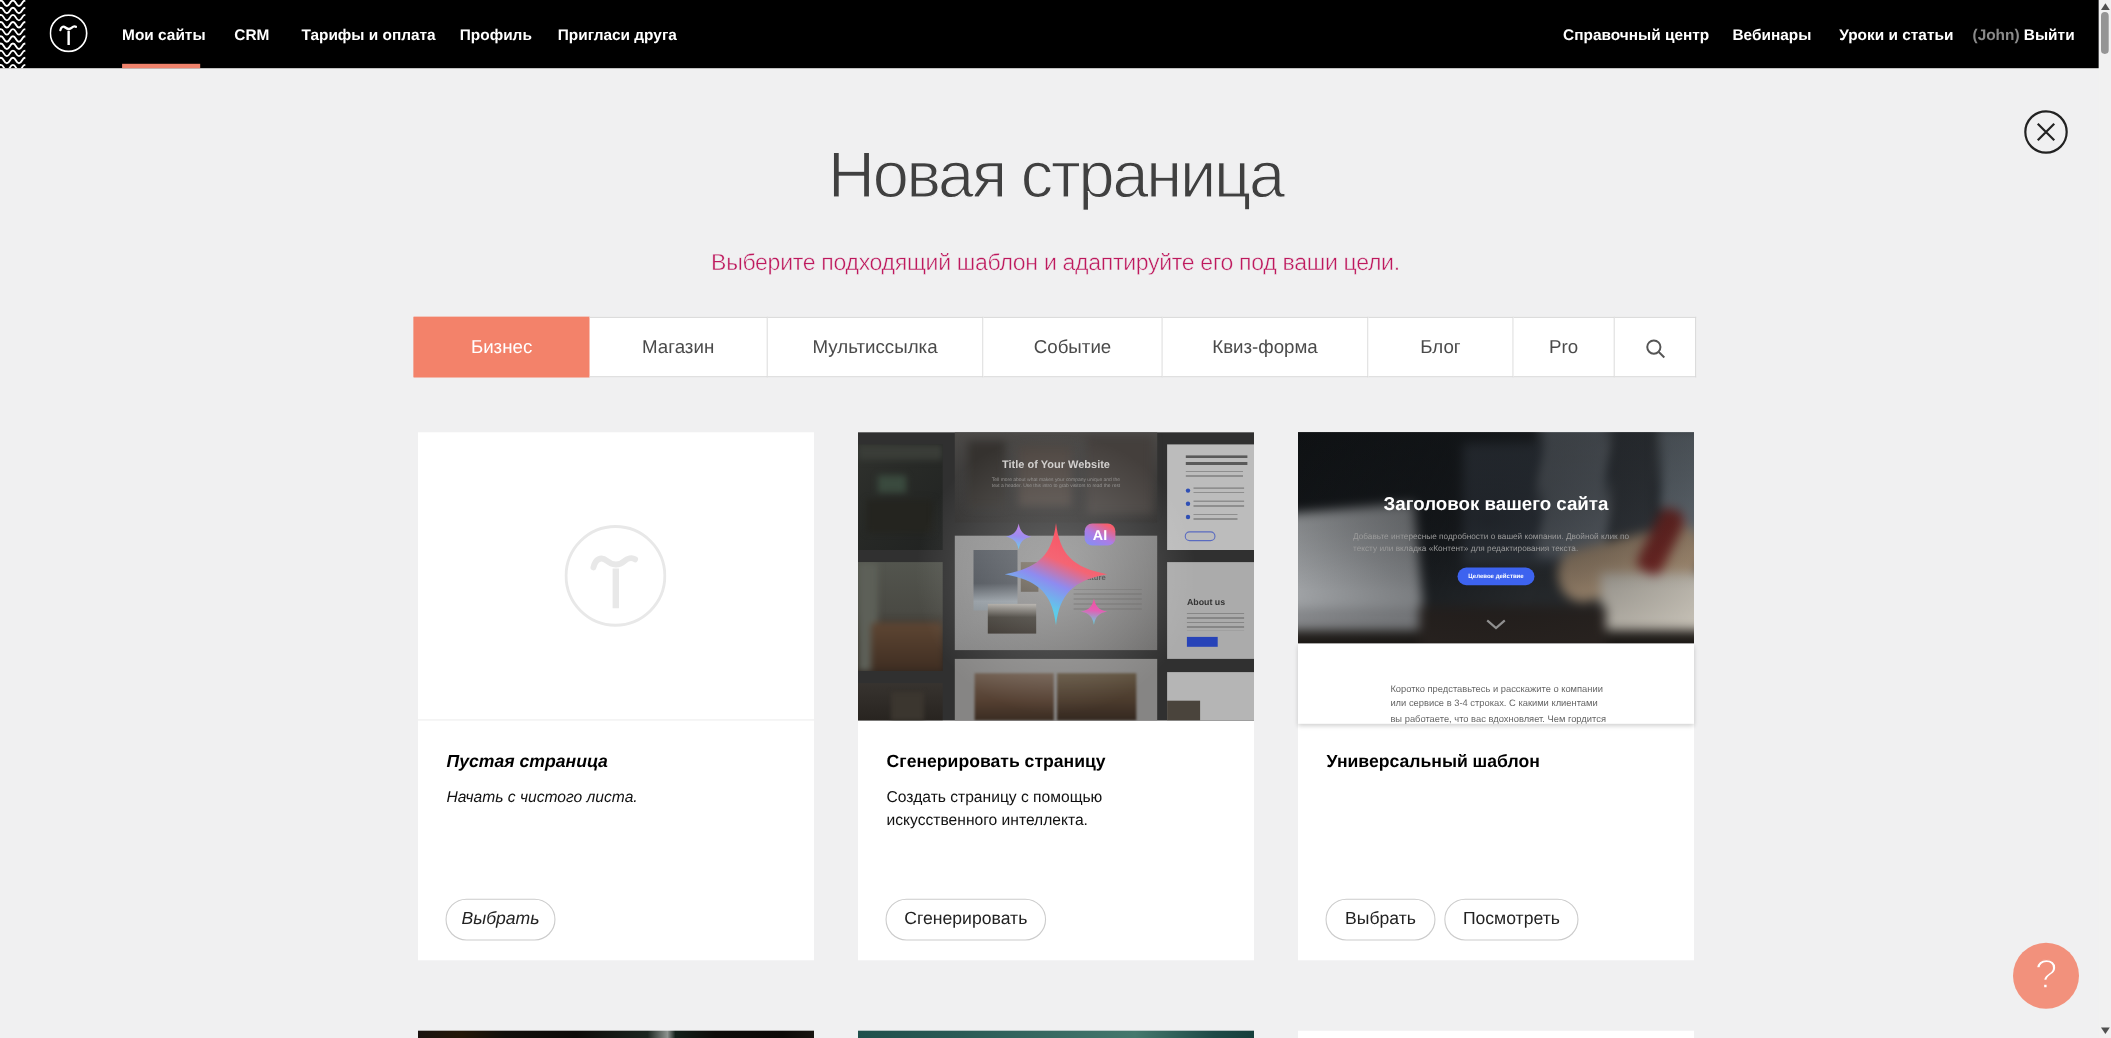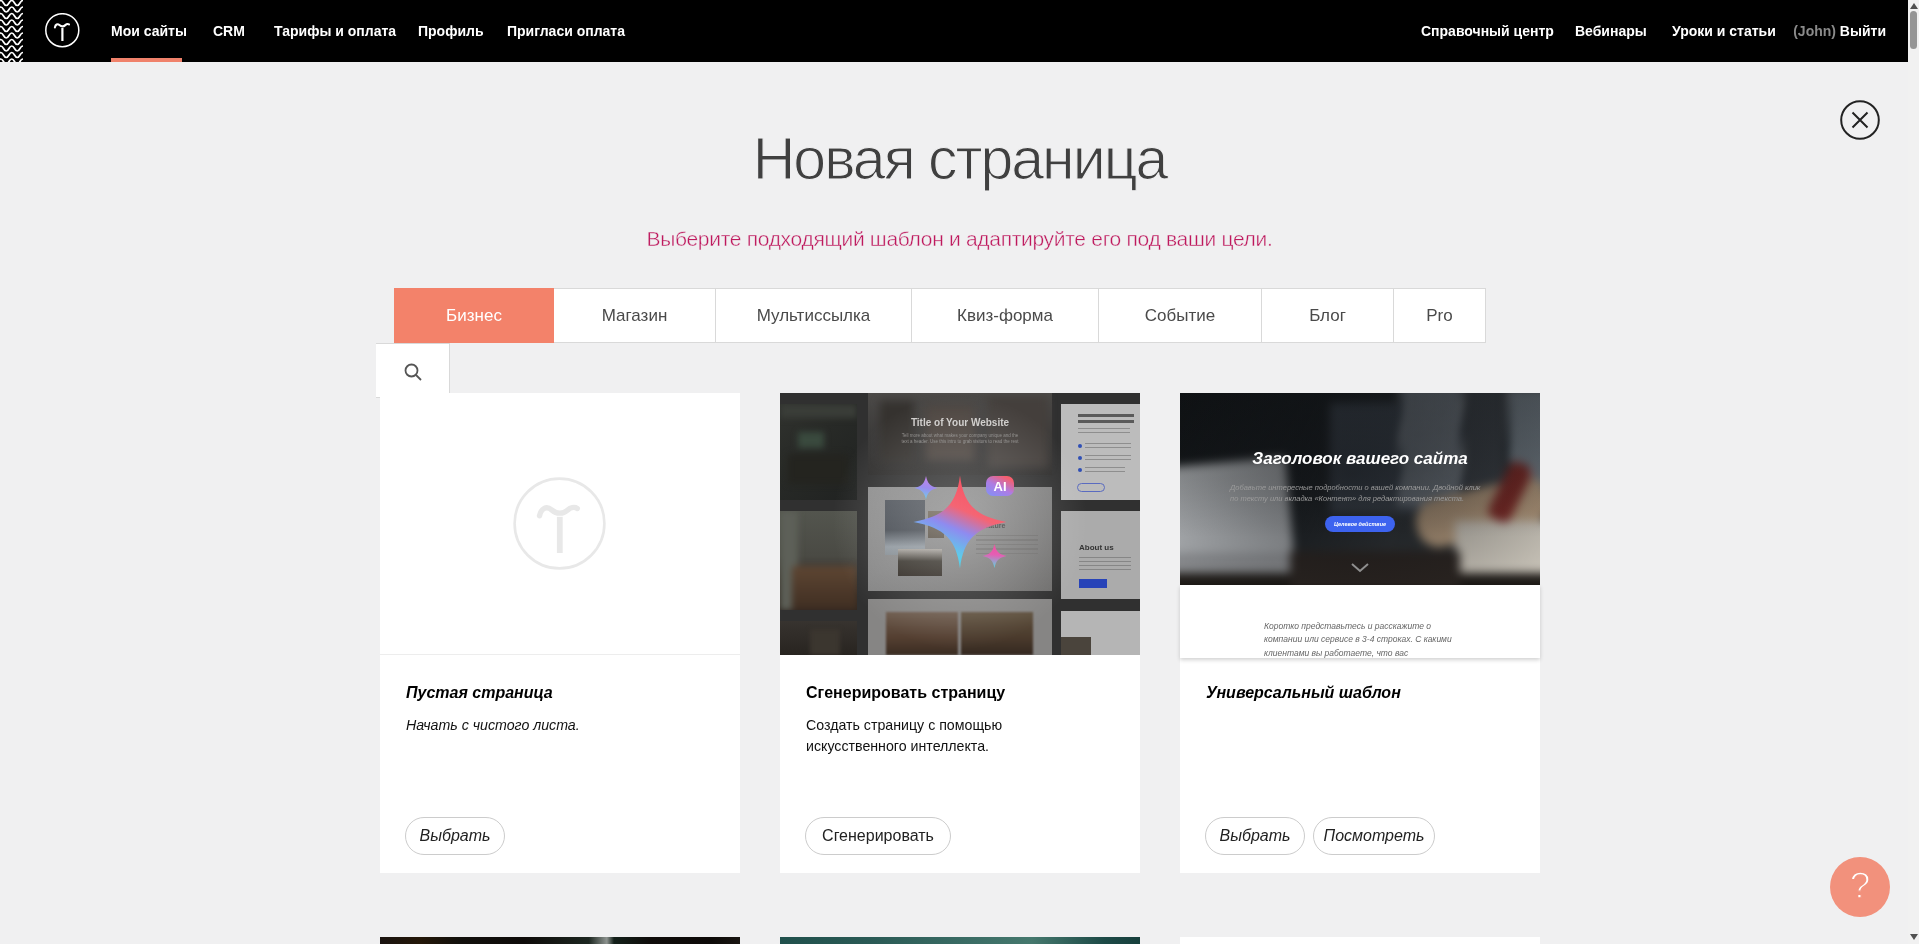--- a/index.html
+++ b/index.html
@@ -8,21 +8,21 @@
 #waves { position:absolute; left:0; top:0; }
 #hlogo { position:absolute; left:45px; top:13px; }
 .nav { position:absolute; top:0; height:62px; line-height:62px; color:#fff; font-weight:bold; font-size:14px; white-space:nowrap; }
 #u1 { position:absolute; left:111px; bottom:0; width:71px; height:4px; background:#f0826b; }
 #closebtn { position:absolute; left:1840px; top:100px; width:40px; height:40px; }
 #title { position:absolute; left:0; top:125px; width:1919px; text-align:center; font-size:59px; color:#404040; letter-spacing:-2px; -webkit-text-stroke:1.1px #f0f0f1; }
 #subtitle { position:absolute; left:0; top:227px; width:1919px; text-align:center; font-size:21px; color:#be185d; letter-spacing:-0.3px; -webkit-text-stroke:0.4px #f0f0f1; }
 #tabs { position:absolute; left:376px; top:288px; width:1166px; height:55px; }
 .tab { float:left; height:55px; line-height:54px; text-align:center; background:#fff; border:1px solid #d9d9d9; border-left:none; color:#4a4a4a; font-size:17px; }
 .tab.first { border-left:1px solid #d9d9d9; }
-.tab.active { background:#f3826a; color:#fff; border-color:#f3826a;margin-left:18px; }
+.tab.active { background:#f3826a; color:#fff; border-color:#f3826a; }
 .card { position:absolute; top:393px; width:360px; height:480px; background:#fff; }
 .cardtitle { position:absolute; left:26px; top:291px; font-size:16px; font-weight:bold; color:#000; }
 .cardtext { position:absolute; left:26px; top:322px; width:305px; font-size:14.2px; color:#111; line-height:21px; }
 .btn { position:absolute; top:424px; height:38px; line-height:36px; border:1px solid #ccc; border-radius:19px; background:#fff; text-align:center; font-size:16px; color:#222; }
 #preview1 { position:absolute; left:0; top:0; width:360px; height:262px; border-bottom:1px solid #ededed; }
 #collage { position:absolute; left:0; top:0; width:360px; height:262px; background:#303030; overflow:hidden; }
 .ctile { position:absolute; }
 #c3img { position:absolute; left:0; top:0; width:360px; height:192px; overflow:hidden; background:#1c1d20; }
 #c3white { position:absolute; left:0; top:192px; width:360px; height:73px; background:#fff; box-shadow:0 2px 4px rgba(0,0,0,0.18); font-size:10.5px; color:#666; line-height:15.5px; }
 .bcard { position:absolute; top:937px; width:360px; height:7px; }
@@ -52,42 +52,42 @@
   </svg>
   <svg id="hlogo" width="35" height="35" viewBox="0 0 35 35">
     <circle cx="17.3" cy="17.2" r="16.5" fill="none" stroke="#fff" stroke-width="1.5"></circle>
     <path d="M 9.9 14.4 C 10.5 11.5 12.5 10.4 14.4 12 C 16.3 13.6 18.5 13.7 20.3 12.1 C 21.4 11.1 22.9 10.7 24 11.4" fill="none" stroke="#fff" stroke-width="2.1" stroke-linecap="round"></path>
     <path d="M 17.4 14.9 L 17.4 28" fill="none" stroke="#fff" stroke-width="2.2" stroke-linecap="butt"></path>
   </svg>
   <div class="nav" style="left:111px;">Мои сайты</div>
   <div class="nav" style="left:213px;">CRM</div>
   <div class="nav" style="left:274px;">Тарифы и оплата</div>
   <div class="nav" style="left:418px;">Профиль</div>
-  <div class="nav" style="left:507px;">Пригласи оплата</div>
+  <div class="nav" style="left:507px;">Пригласи друга</div>
   <div class="nav" style="left:1421px;">Справочный центр</div>
   <div class="nav" style="left:1575px;">Вебинары</div>
   <div class="nav" style="left:1672px;">Уроки и статьи</div>
   <div class="nav" style="right:22px;"><span style="color:#8a8a8a;">(John)</span> Выйти</div>
   <div id="u1"></div>
 </div>
 
 <svg id="closebtn" width="40" height="40" viewBox="0 0 40 40">
   <circle cx="20" cy="20" r="18.8" fill="none" stroke="#222" stroke-width="2"></circle>
   <path d="M 12.5 12.5 L 27.5 27.5 M 27.5 12.5 L 12.5 27.5" stroke="#222" stroke-width="2"></path>
 </svg>
 
 <div id="title">Новая страница</div>
 <div id="subtitle">Выберите подходящий шаблон и адаптируйте его под ваши цели.</div>
 
 <div id="tabs">
   <div class="tab first active" style="width:160px;">Бизнес</div>
   <div class="tab" style="width:162px;">Магазин</div>
   <div class="tab" style="width:196px;">Мультиссылка</div>
+  <div class="tab" style="width:163px;">Событие</div>
   <div class="tab" style="width:187px;">Квиз-форма</div>
-  <div class="tab" style="width:163px;">Событие</div>
   <div class="tab" style="width:132px;">Блог</div>
   <div class="tab" style="width:92px;">Pro</div>
   <div class="tab" style="width:74px;">
     <svg width="18" height="18" viewBox="0 0 18 18" style="margin-top:18.5px;">
       <circle cx="7.5" cy="7.5" r="6" fill="none" stroke="#555" stroke-width="1.8"></circle>
       <path d="M 12 12 L 17 17" stroke="#555" stroke-width="1.8"></path>
     </svg>
   </div>
 </div>
 
@@ -197,21 +197,21 @@
       <path d="M 994.5 544 C 996 551.5 999 554.5 1006.5 556 C 999 557.5 996 560.5 994.5 568 C 993 560.5 990 557.5 982.5 556 C 990 554.5 993 551.5 994.5 544 Z" transform="translate(-780,-393)" fill="url(#gsm2)"></path>
       <rect x="206" y="83" width="28" height="20" rx="7" fill="url(#gai)"></rect>
       <text x="220" y="98" text-anchor="middle" fill="#fff" font-size="13" font-weight="bold" font-family="Liberation Sans">AI</text>
     </svg>
   </div>
   <div class="cardtitle">Сгенерировать страницу</div>
   <div class="cardtext" style="width:210px;">Создать страницу с помощью искусственного интеллекта.</div>
   <div class="btn" style="left:25px; width:146px;">Сгенерировать</div>
 </div>
 
-<div class="card" style="left:1180px;font-style:italic;">
+<div class="card" style="left:1180px;">
   <div id="c3img">
     <div style="position:absolute;left:-20px;top:-20px;width:400px;height:232px;filter:blur(5px);">
       <div style="position:absolute;left:0;top:0;width:400px;height:232px;background:linear-gradient(115deg,#141719 0%,#1f2326 35%,#33373a 60%,#282b2d 100%);"></div>
       <div style="position:absolute;left:170px;top:30px;width:100px;height:110px;background:#48505a;"></div>
       <div style="position:absolute;left:240px;top:8px;width:95px;height:125px;background:repeating-linear-gradient(100deg,#cdd3d8 0px,#cdd3d8 5px,#39434f 5px,#39434f 10px);"></div>
       <div style="position:absolute;left:302px;top:0px;width:42px;height:135px;background:#454a50;"></div>
       <div style="position:absolute;left:348px;top:15px;width:52px;height:120px;background:repeating-linear-gradient(95deg,#c3ccd3 0px,#c3ccd3 5px,#47545f 5px,#47545f 10px);"></div>
       <div style="position:absolute;left:255px;top:115px;width:135px;height:48px;background:#c5a888;transform:rotate(-14deg);border-radius:22px;"></div>
       <div style="position:absolute;left:295px;top:148px;width:110px;height:66px;background:#d8d2c6;"></div>
       <div style="position:absolute;left:338px;top:88px;width:24px;height:62px;background:#8c2f2a;transform:rotate(26deg);border-radius:8px;"></div>

